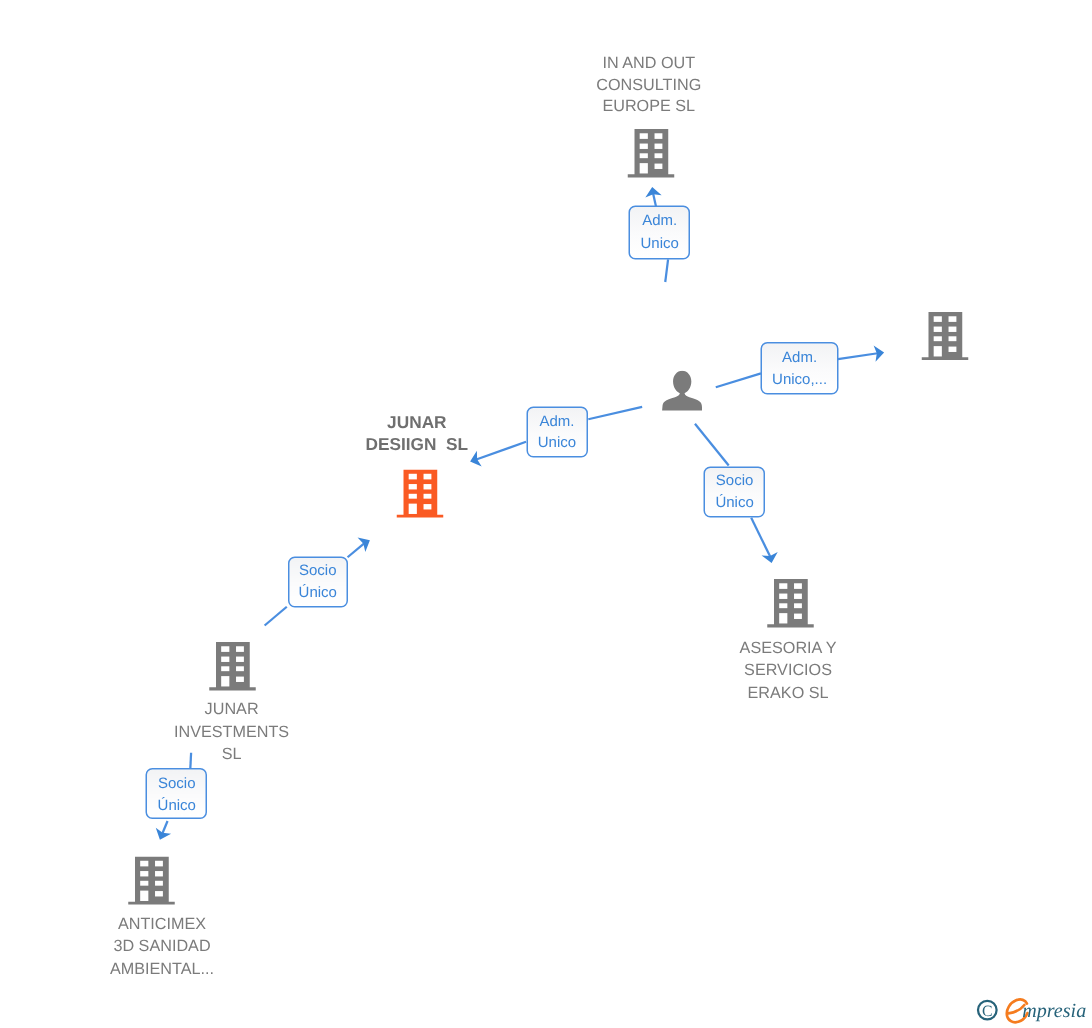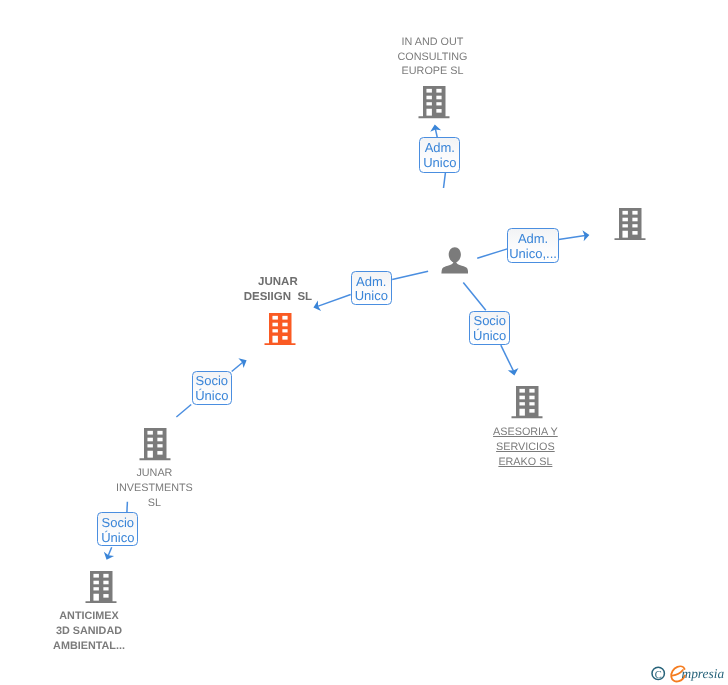--- a/index.html
+++ b/index.html
@@ -12,21 +12,21 @@
   svg.edges{position:absolute;left:0;top:0;width:728px;height:685px;overflow:visible;}
 
   .node-icon{position:absolute;width:32px;height:32.3px;}
   .node-icon svg{display:block;}
   .node-label{position:absolute;width:160px;text-align:center;color:#7b7b7b;
               font-size:10.8px;line-height:14.9px;white-space:pre;}
   .node-label.bold{font-weight:bold;color:#6f6f6f;font-size:11.5px;}
   .node-label.name{font-size:11.7px;}
 
   .relbox{position:absolute;border:1.3px solid #4a8ee0;border-radius:4.5px;
-          background:linear-gradient(180deg,#f2f3f5 0%,#fbfbfc 55%,#ffffff 100%);color:#3a85d8;font-size:13px;line-height:14.9px;
+          background:linear-gradient(180deg,#f2f3f5 0%,#fbfbfc 55%,#ffffff 100%);color:#3a85d8;font-size:10px;line-height:14.9px;
           text-align:center;box-sizing:border-box;white-space:pre;
           display:flex;align-items:center;justify-content:center;
           padding-top:2.5px;}
 
   .wm{position:absolute;left:648px;top:659px;width:80px;height:26px;}
 </style>
 </head>
 <body>
 
 <div id="stage">
@@ -123,21 +123,21 @@
           <rect x="18.35" y="2.85" width="5.25" height="3.75"></rect>
           <rect x="8.45" y="9.7" width="5.45" height="3.6"></rect>
           <rect x="18.35" y="9.7" width="5.25" height="3.6"></rect>
           <rect x="8.45" y="16.2" width="5.45" height="3.25"></rect>
           <rect x="18.35" y="16.2" width="5.25" height="3.25"></rect>
           <rect x="8.45" y="22.75" width="5.45" height="6.9"></rect>
           <rect x="18.35" y="23.05" width="5.25" height="3.6"></rect>
         </g>
       </svg>
     </div>
-  <div class="node-label" style="left:445.4px;top:425px;text-decoration:underline;">ASESORIA Y
+  <div class="node-label" style="left:445.4px;top:425px;">ASESORIA Y
 SERVICIOS
 ERAKO SL</div>
 
   <div class="node-icon" style="left:139.3px;top:428.3px;">
       <svg width="32" height="32.3" viewBox="0 0 32 32.3">
         <path d="M5.0,0 H27.5 V30.2 H5.0 Z M0.5,30.2 H31.5 V32.3 H0.5 Z" fill="#7b7b7b"></path>
         <g fill="#ffffff">
           <rect x="8.45" y="2.85" width="5.45" height="3.75"></rect>
           <rect x="18.35" y="2.85" width="5.25" height="3.75"></rect>
           <rect x="8.45" y="9.7" width="5.45" height="3.6"></rect>
@@ -161,21 +161,21 @@
           <rect x="18.35" y="2.85" width="5.25" height="3.75"></rect>
           <rect x="8.45" y="9.7" width="5.45" height="3.6"></rect>
           <rect x="18.35" y="9.7" width="5.25" height="3.6"></rect>
           <rect x="8.45" y="16.2" width="5.45" height="3.25"></rect>
           <rect x="18.35" y="16.2" width="5.25" height="3.25"></rect>
           <rect x="8.45" y="22.75" width="5.45" height="6.9"></rect>
           <rect x="18.35" y="23.05" width="5.25" height="3.6"></rect>
         </g>
       </svg>
     </div>
-  <div class="node-label" style="left:9px;top:609.3px;font-weight:bold;">ANTICIMEX
+  <div class="node-label" style="left:28px;top:609.3px;">ANTICIMEX
 3D SANIDAD
 AMBIENTAL...</div>
 
   <div class="relbox" style="left:419.3px;top:137.3px;width:41px;height:35.4px;">Adm.
 Unico</div>
   <div class="relbox" style="left:507.3px;top:228.1px;width:51.5px;height:34.7px;">Adm.
 Unico,...</div>
   <div class="relbox" style="left:350.9px;top:271.2px;width:40.8px;height:34.1px;">Adm.
 Unico</div>
   <div class="relbox" style="left:469.4px;top:310.6px;width:40.7px;height:34px;">Socio

